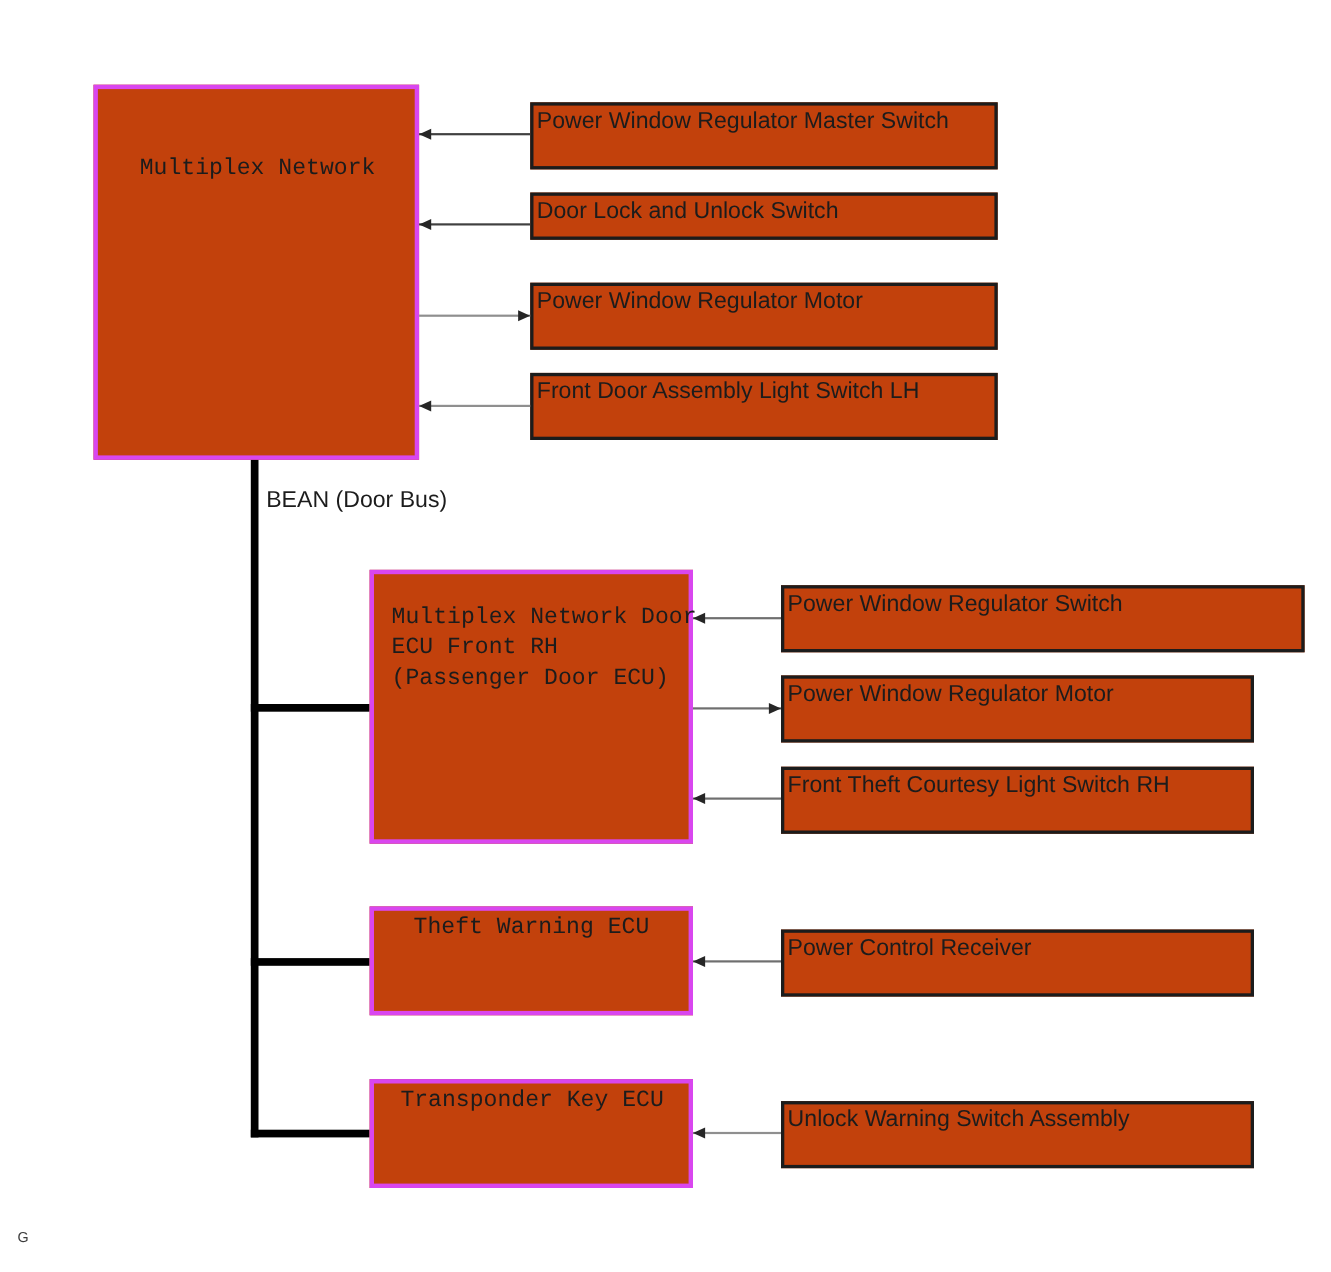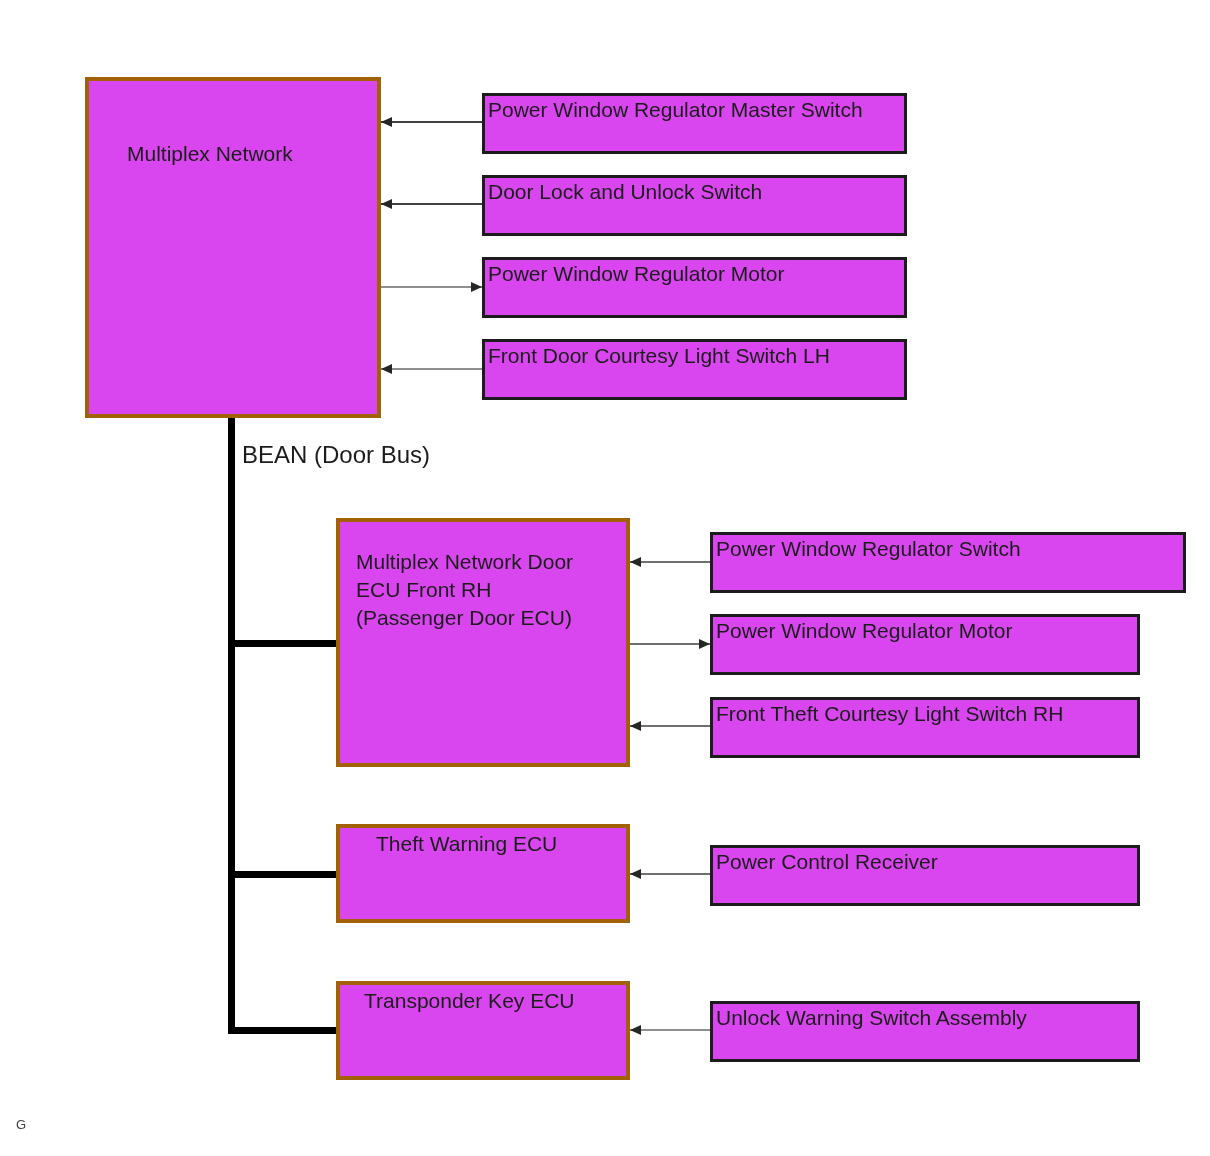--- a/index.html
+++ b/index.html
@@ -1,63 +1,63 @@
 <!DOCTYPE html>
 <html><head>
 <meta charset="utf-8">
 <style>
   html,body{margin:0;padding:0;background:#ffffff;}
   .canvas{
     position:relative;width:1210px;height:1156px;background:#ffffff;
     font-family:"Liberation Sans", sans-serif;color:#1c1c1c;overflow:hidden;
   }
-  .box{position:absolute;background:#d946ef;box-sizing:border-box;font-size:21px;}
-  .b4{border:4px solid #a16207;}
+  .box{position:absolute;background:#c2410c;box-sizing:border-box;font-size:21px;}
+  .b4{border:4px solid #d946ef;font-family:Liberation Mono, monospace;}
   .b3{border:3px solid #1c1c1c;}
   .multiline div{white-space:nowrap;line-height:28px;}
   .toplabel{display:block;padding:1px 2px 0 3px;line-height:25px;white-space:nowrap;}
   
   .bus{position:absolute;background:#000000;}
   
   .connector{position:absolute;height:0;}
   .connector .line{position:absolute;left:0;right:0;top:-1px;height:2px;}
   .connector.dark .line{background:#404040;}
   .connector.med  .line{background:#6f6f6f;}
   .connector.light .line{background:#8f8f8f;}
   .head{position:absolute;width:0;height:0;top:-5px;}
   .head.left{left:0;border-top:5px solid transparent;border-bottom:5px solid transparent;border-right:11px solid #262626;}
   .head.right{right:0;border-top:5px solid transparent;border-bottom:5px solid transparent;border-left:11px solid #262626;}
-  .floatlabel{position:absolute;font-size:24px;line-height:28px;white-space:nowrap;}
+  .floatlabel{position:absolute;font-size:21px;line-height:28px;white-space:nowrap;}
   .corner{position:absolute;font-size:13px;color:#3c3c3c;}
 </style>
 </head>
 <body>
 
 <div class="canvas">
 
   <div class="bus" style="left:228px;top:416px;width:7px;height:618px"></div>
   <div class="bus" style="left:228px;top:640px;width:108px;height:7px"></div>
   <div class="bus" style="left:228px;top:871px;width:108px;height:7px"></div>
   <div class="bus" style="left:228px;top:1027px;width:108px;height:7px"></div>
 
   <div class="box b4 multiline" style="left:85px;top:77px;width:296px;height:341px;padding:59px 0 0 38px">
     <div>Multiplex Network</div>
   </div>
 
   <div class="box b3" style="left:482px;top:93px;width:425px;height:61px">
     <span class="toplabel">Power Window Regulator Master Switch</span>
   </div>
-  <div class="box b3" style="left:482px;top:175px;width:425px;height:61px">
+  <div class="box b3" style="left:482px;top:175px;width:425px;height:43px">
     <span class="toplabel">Door Lock and Unlock Switch</span>
   </div>
   <div class="box b3" style="left:482px;top:257px;width:425px;height:61px">
     <span class="toplabel">Power Window Regulator Motor</span>
   </div>
   <div class="box b3" style="left:482px;top:339px;width:425px;height:61px">
-    <span class="toplabel">Front Door Courtesy Light Switch LH</span>
+    <span class="toplabel">Front Door Assembly Light Switch LH</span>
   </div>
 
   <div class="connector dark" style="left:381px;top:122px;width:101px">
       <i class="line"></i>
       <i class="head left"></i>
     </div>
   <div class="connector dark" style="left:381px;top:204px;width:101px">
       <i class="line"></i>
       <i class="head left"></i>
     </div>

